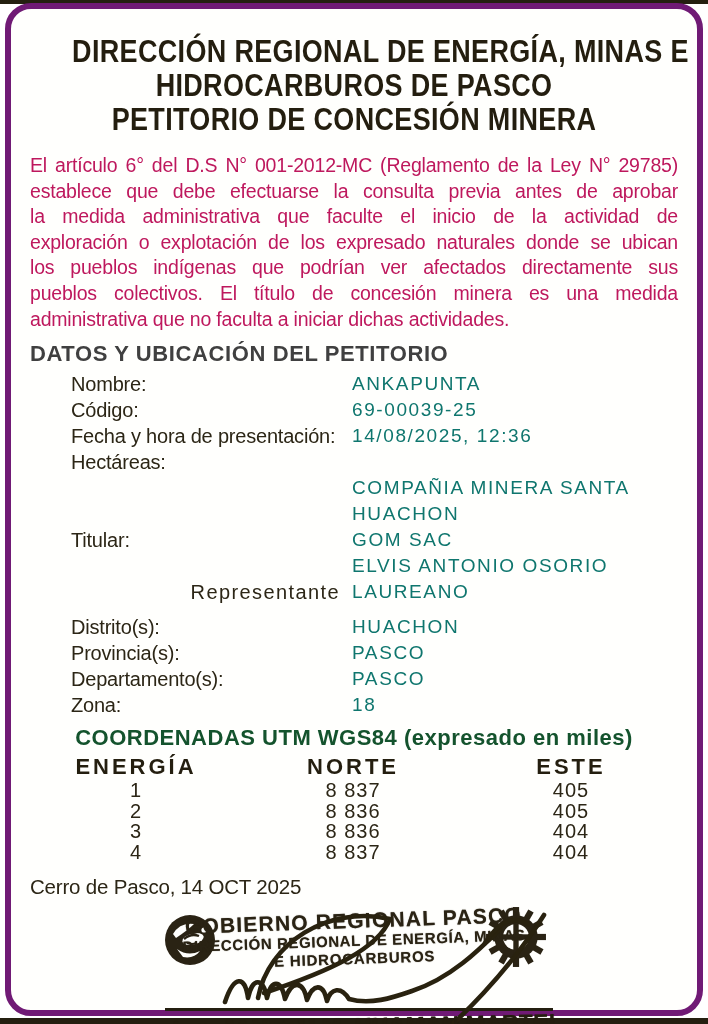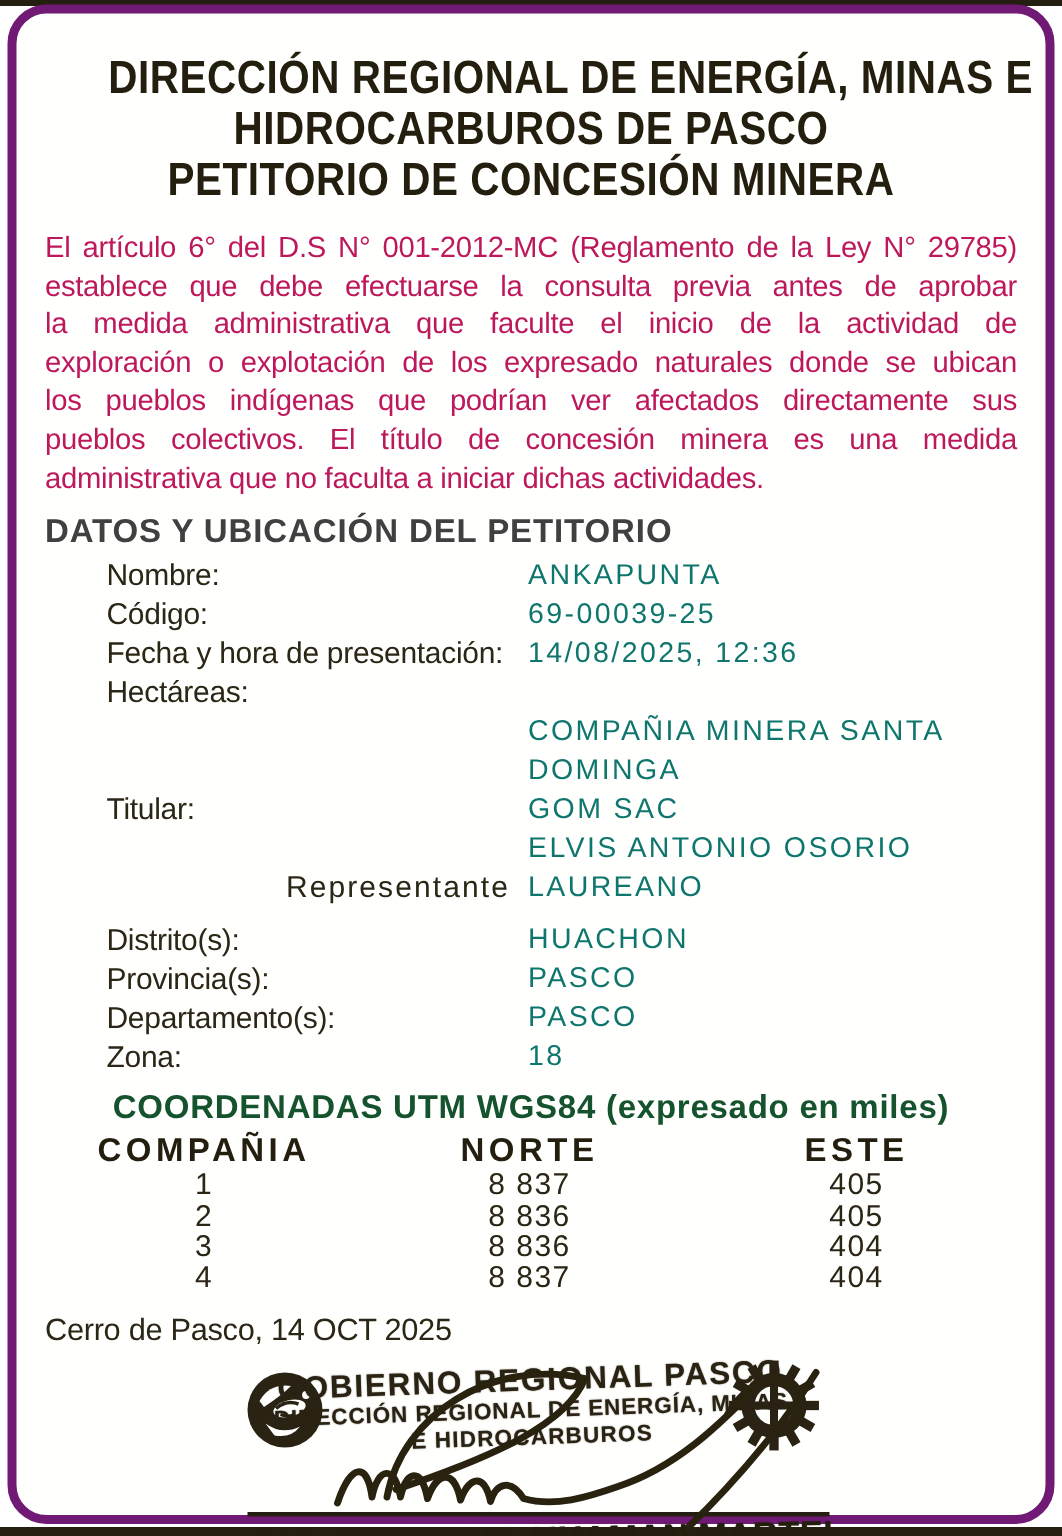--- a/index.html
+++ b/index.html
@@ -108,21 +108,21 @@
     <div class="frow">
       <div class="lbl">Fecha y hora de presentación:</div>
       <div class="val">14/08/2025, 12:36</div>
     </div>
     <div class="frow">
       <div class="lbl">Hectáreas:</div>
     </div>
     <div class="frow">
       <div class="lbl">Titular:</div>
       <div class="val">
-        <div>COMPAÑIA MINERA SANTA DOMINGA</div>
+        <div>COMPAÑIA MINERA SANTA HUACHON</div>
         <div>GOM SAC</div>
       </div>
     </div>
     <div class="frow">
       <div class="lbl right">Representante</div>
       <div class="val">ELVIS ANTONIO OSORIO LAUREANO</div>
     </div>
     <div class="rows-gap"></div>
     <div class="frow">
       <div class="lbl">Distrito(s):</div>
@@ -138,21 +138,21 @@
     </div>
     <div class="frow">
       <div class="lbl">Zona:</div>
       <div class="val">18</div>
     </div>
   </div>
 
   <div class="coords-heading">COORDENADAS UTM WGS84 (expresado en miles)</div>
 
   <div class="coords-table">
-    <div class="th">COMPAÑIA</div>
+    <div class="th">ENERGÍA</div>
     <div class="th">NORTE</div>
     <div class="th">ESTE</div>
 
     <div class="td">1</div>
     <div class="td">8 837</div>
     <div class="td">405</div>
 
     <div class="td">2</div>
     <div class="td">8 836</div>
     <div class="td">405</div>

